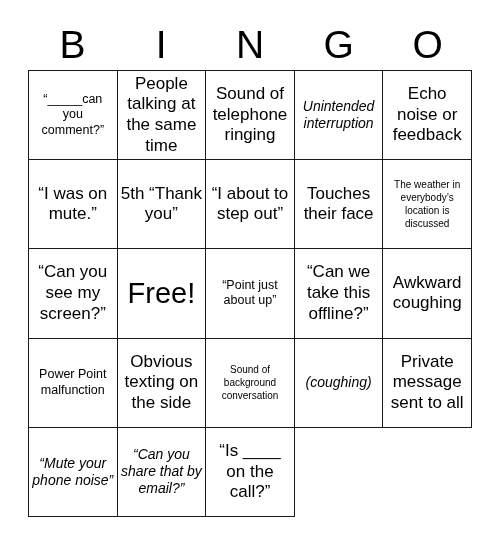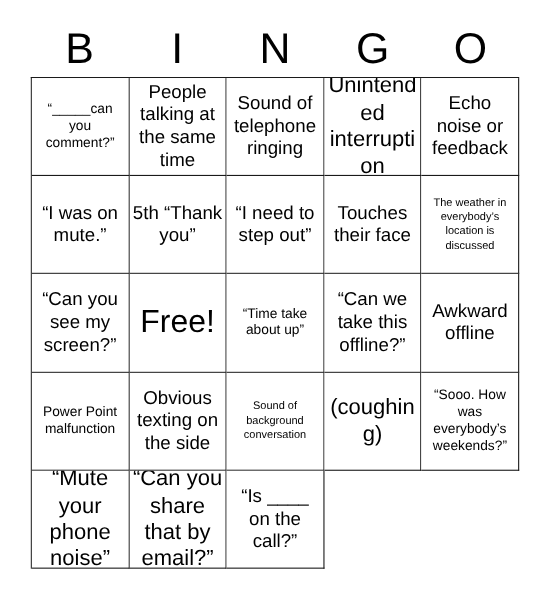--- a/index.html
+++ b/index.html
@@ -71,21 +71,21 @@
     color: #000000;
     width: 100%;
     display: block;
     word-wrap: break-word;
     hyphens: none;
   }
 
   
   .sz-xl  { font-size: 29px; line-height: 1.08; }
   .sz-lg  { font-size: 17px; line-height: 1.22; }
-  .sz-md  { font-size: 20px; line-height: 1.22; }
+  .sz-md  { font-size: 14px; line-height: 1.22; font-style: italic; }
   .sz-sm  { font-size: 12.5px; line-height: 1.24; }
   .sz-xs  { font-size: 10px; line-height: 1.32; }
 </style>
 </head>
 <body>
 
 <div id="card">
 
   <div id="bingo-header">
     <div class="header-letter">B</div>
@@ -111,57 +111,57 @@
       <div class="cell">
         <span class="cell-text sz-lg">Echo noise or feedback</span>
       </div>
       <div class="cell">
         <span class="cell-text sz-lg">“I was on mute.”</span>
       </div>
       <div class="cell">
         <span class="cell-text sz-lg">5th “Thank you”</span>
       </div>
       <div class="cell">
-        <span class="cell-text sz-lg">“I need to step out”</span>
+        <span class="cell-text sz-lg">“I about to step out”</span>
       </div>
       <div class="cell">
         <span class="cell-text sz-lg">Touches their face</span>
       </div>
       <div class="cell">
         <span class="cell-text sz-xs">The weather in everybody’s location is discussed</span>
       </div>
       <div class="cell">
         <span class="cell-text sz-lg">“Can you see my screen?”</span>
       </div>
       <div class="cell">
         <span class="cell-text sz-xl">Free!</span>
       </div>
       <div class="cell">
-        <span class="cell-text sz-sm">“Time take about up”</span>
+        <span class="cell-text sz-sm">“Point just about up”</span>
       </div>
       <div class="cell">
         <span class="cell-text sz-lg">“Can we take this offline?”</span>
       </div>
       <div class="cell">
-        <span class="cell-text sz-lg">Awkward offline</span>
+        <span class="cell-text sz-lg">Awkward coughing</span>
       </div>
       <div class="cell">
         <span class="cell-text sz-sm">Power Point malfunction</span>
       </div>
       <div class="cell">
         <span class="cell-text sz-lg">Obvious texting on the side</span>
       </div>
       <div class="cell">
         <span class="cell-text sz-xs">Sound of background conversation</span>
       </div>
       <div class="cell">
         <span class="cell-text sz-md">(coughing)</span>
       </div>
       <div class="cell">
-        <span class="cell-text sz-sm">“Sooo. How was everybody’s weekends?”</span>
+        <span class="cell-text sz-lg">Private message sent to all</span>
       </div>
       <div class="cell">
         <span class="cell-text sz-md">“Mute your phone noise”</span>
       </div>
       <div class="cell">
         <span class="cell-text sz-md">“Can you share that by email?”</span>
       </div>
       <div class="cell">
         <span class="cell-text sz-lg">“Is ____ on the call?”</span>
       </div>

